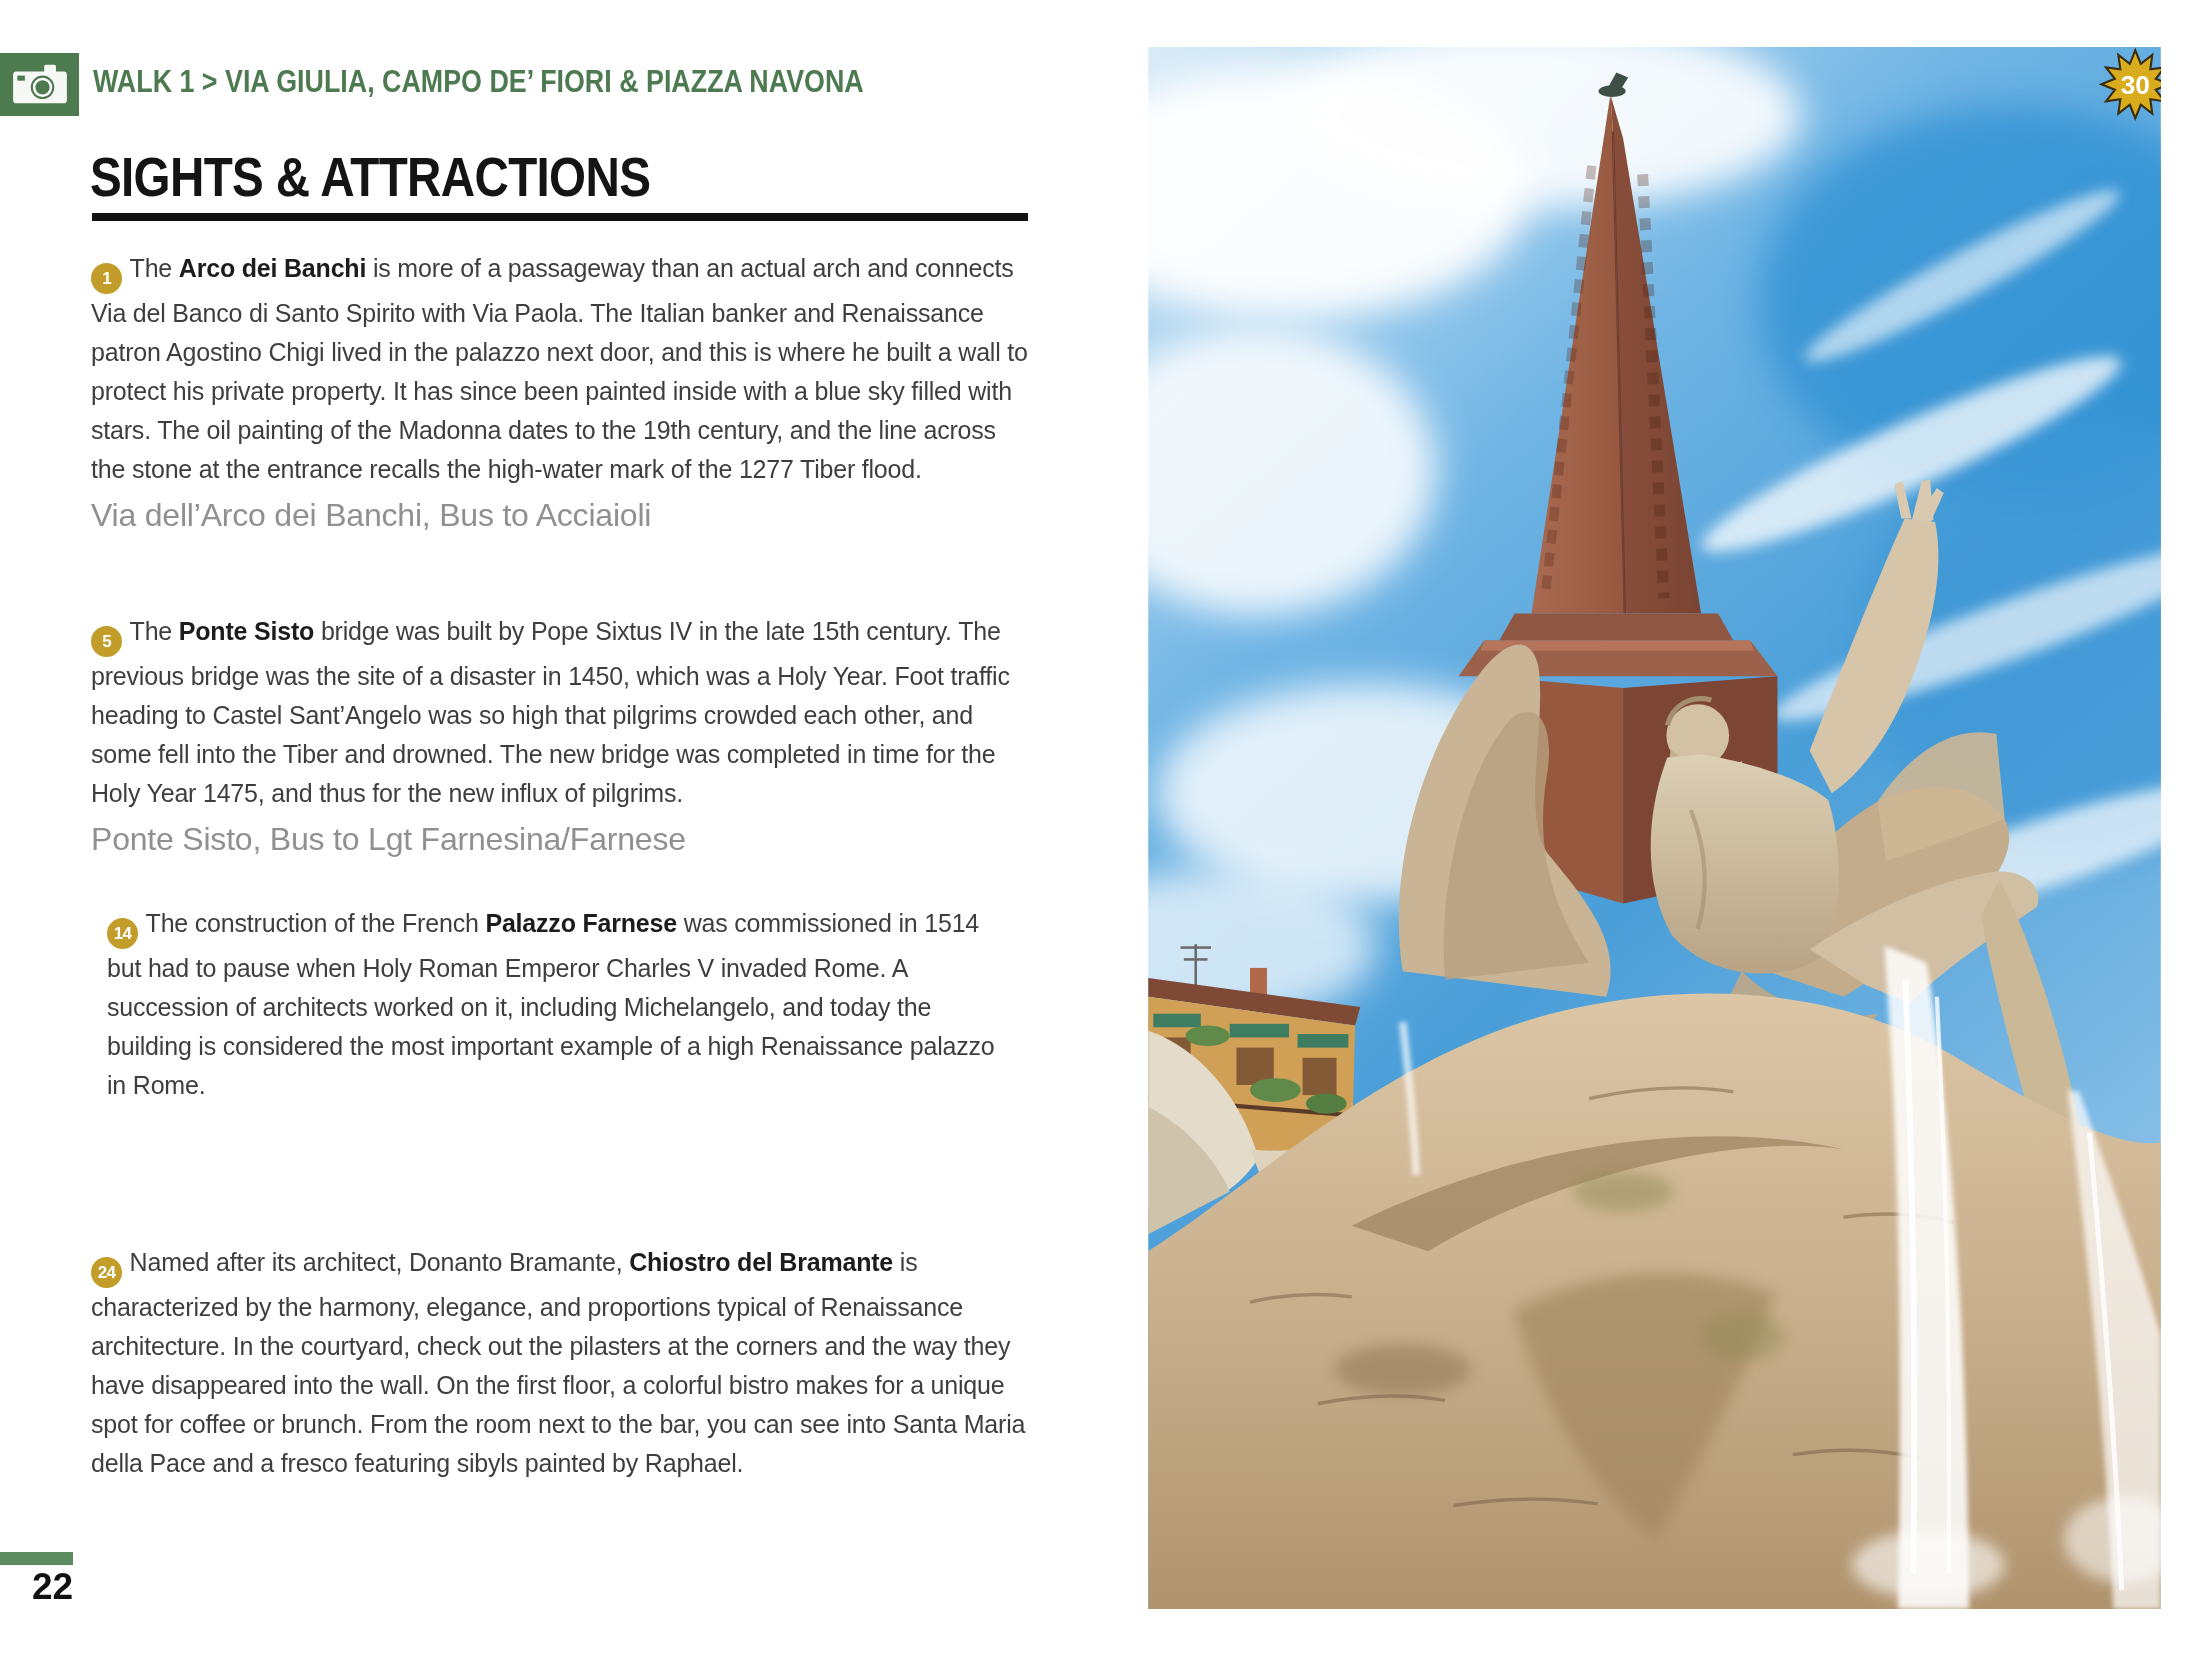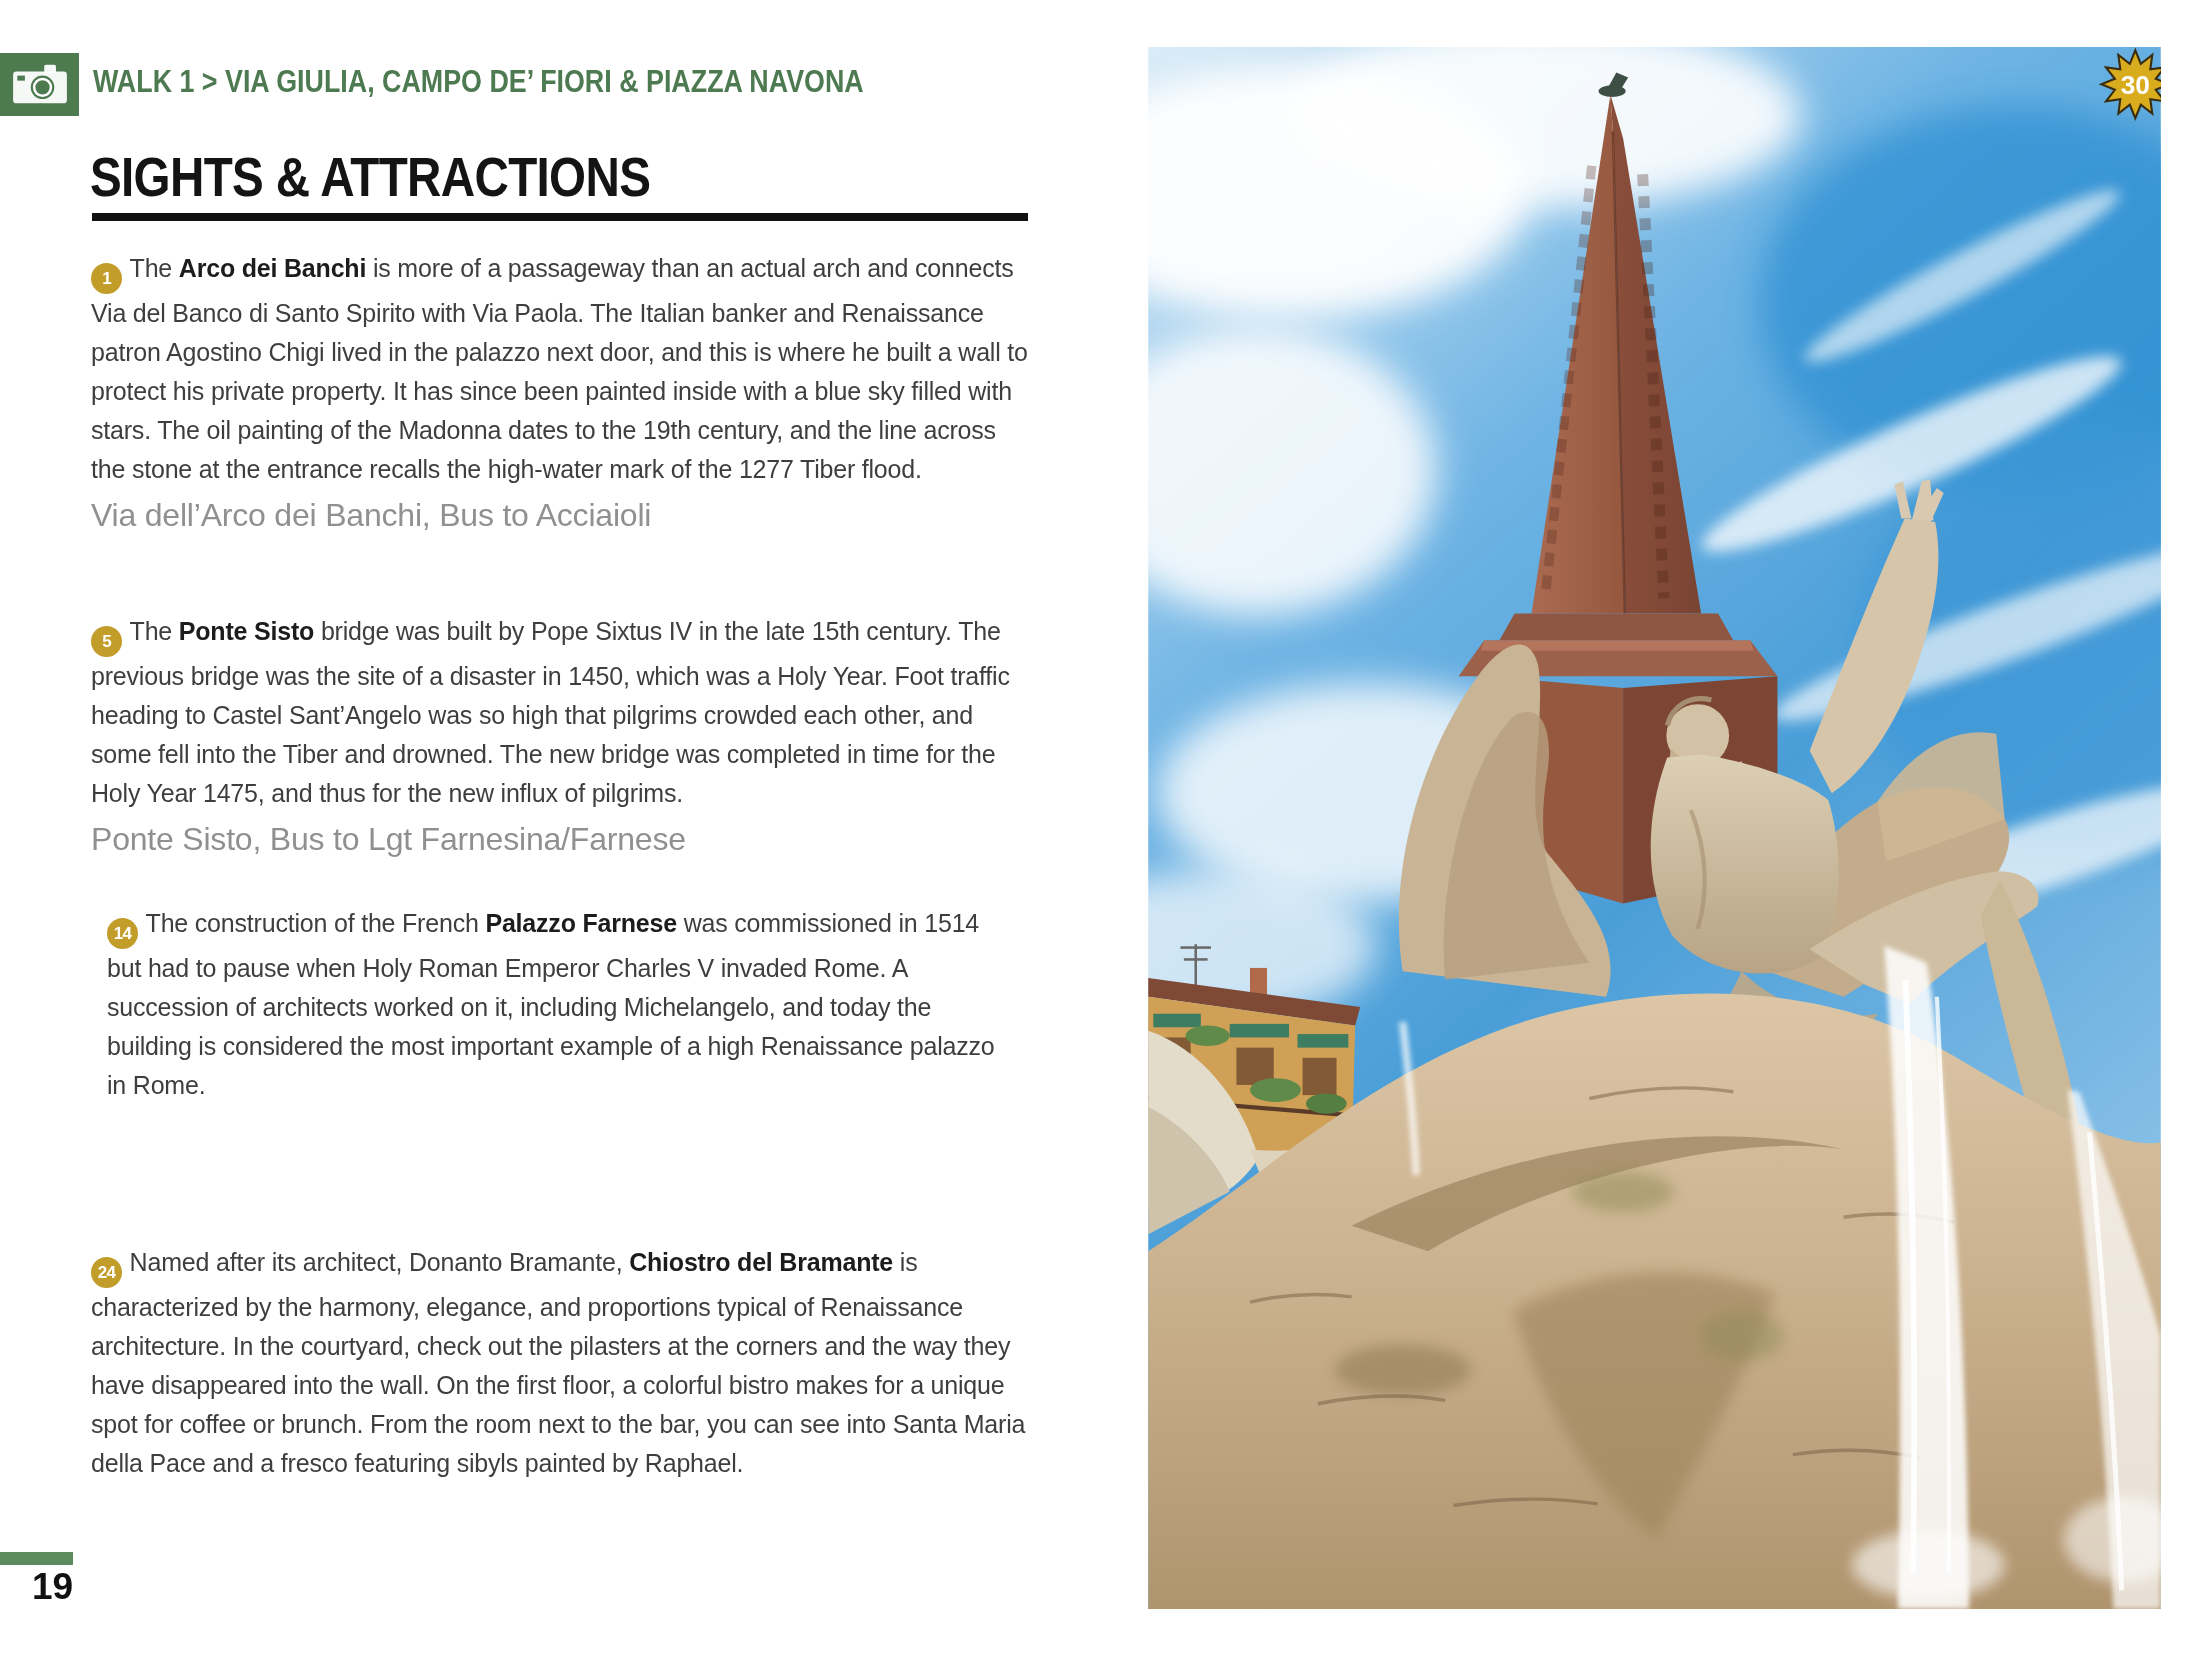--- a/index.html
+++ b/index.html
@@ -62,21 +62,21 @@
 
   <div class="entry" style="top:888px">
     <p style="margin:16px"><span class="badge">14</span><span>The construction of the French </span><b>Palazzo Farnese</b><span> was commissioned in 1514 but had to pause when Holy Roman Emperor Charles V invaded Rome. A succession of architects worked on it, including Michelangelo, and today the building is considered the most important example of a high Renaissance palazzo in Rome.</span></p>
   </div>
 
   <div class="entry" style="top:1243px">
     <p style="margin:0"><span class="badge">24</span><span>Named after its architect, Donanto Bramante, </span><b>Chiostro del Bramante</b><span> is characterized by the harmony, elegance, and proportions typical of Renaissance architecture. In the courtyard, check out the pilasters at the corners and the way they have disappeared into the wall. On the first floor, a colorful bistro makes for a unique spot for coffee or brunch. From the room next to the bar, you can see into Santa Maria della Pace and a fresco featuring sibyls painted by Raphael.</span></p>
   </div>
 
   <div class="footer-bar"></div>
-  <div class="page-number">19</div>
+  <div class="page-number">22</div>
 
   <div class="photo">
     <svg width="1013" height="1562" viewBox="0 0 1194 1842">
       <defs>
         <linearGradient id="sky" x1="0" y1="0" x2="0.55" y2="1">
           <stop offset="0" stop-color="#d9ebf7"></stop>
           <stop offset="0.35" stop-color="#6fb4e4"></stop>
           <stop offset="0.62" stop-color="#4a9ed8"></stop>
           <stop offset="1" stop-color="#8cc2e8"></stop>
         </linearGradient>

